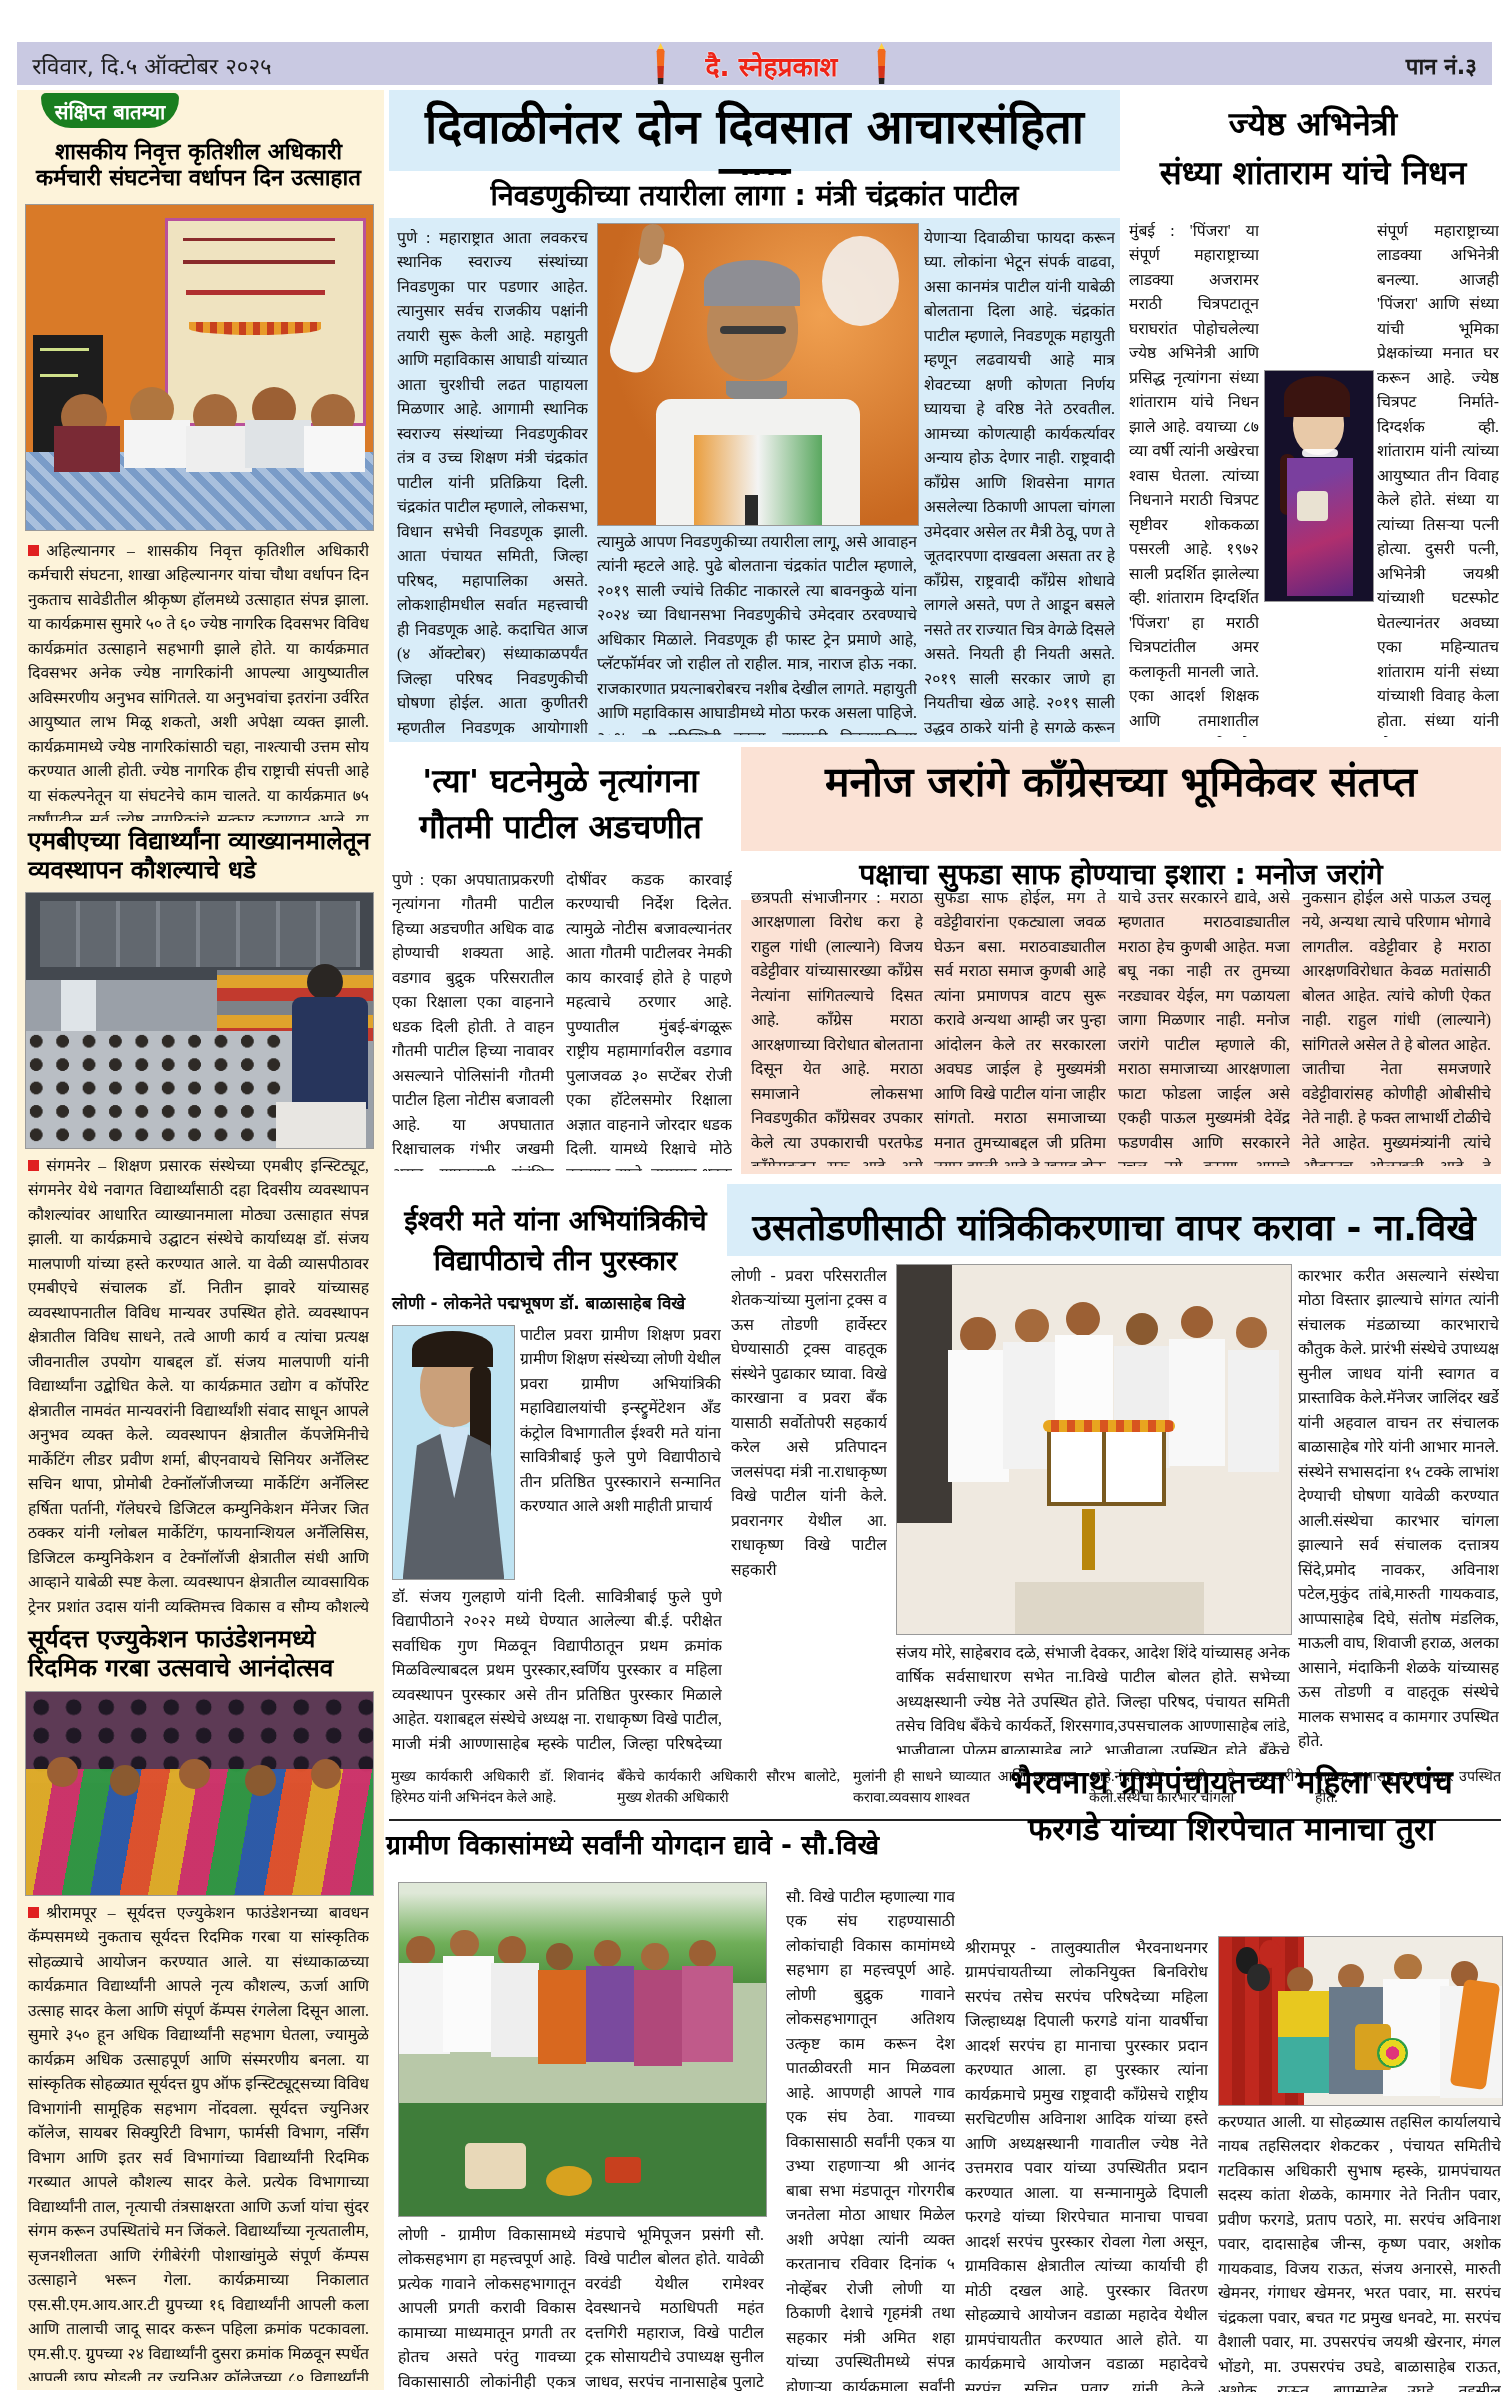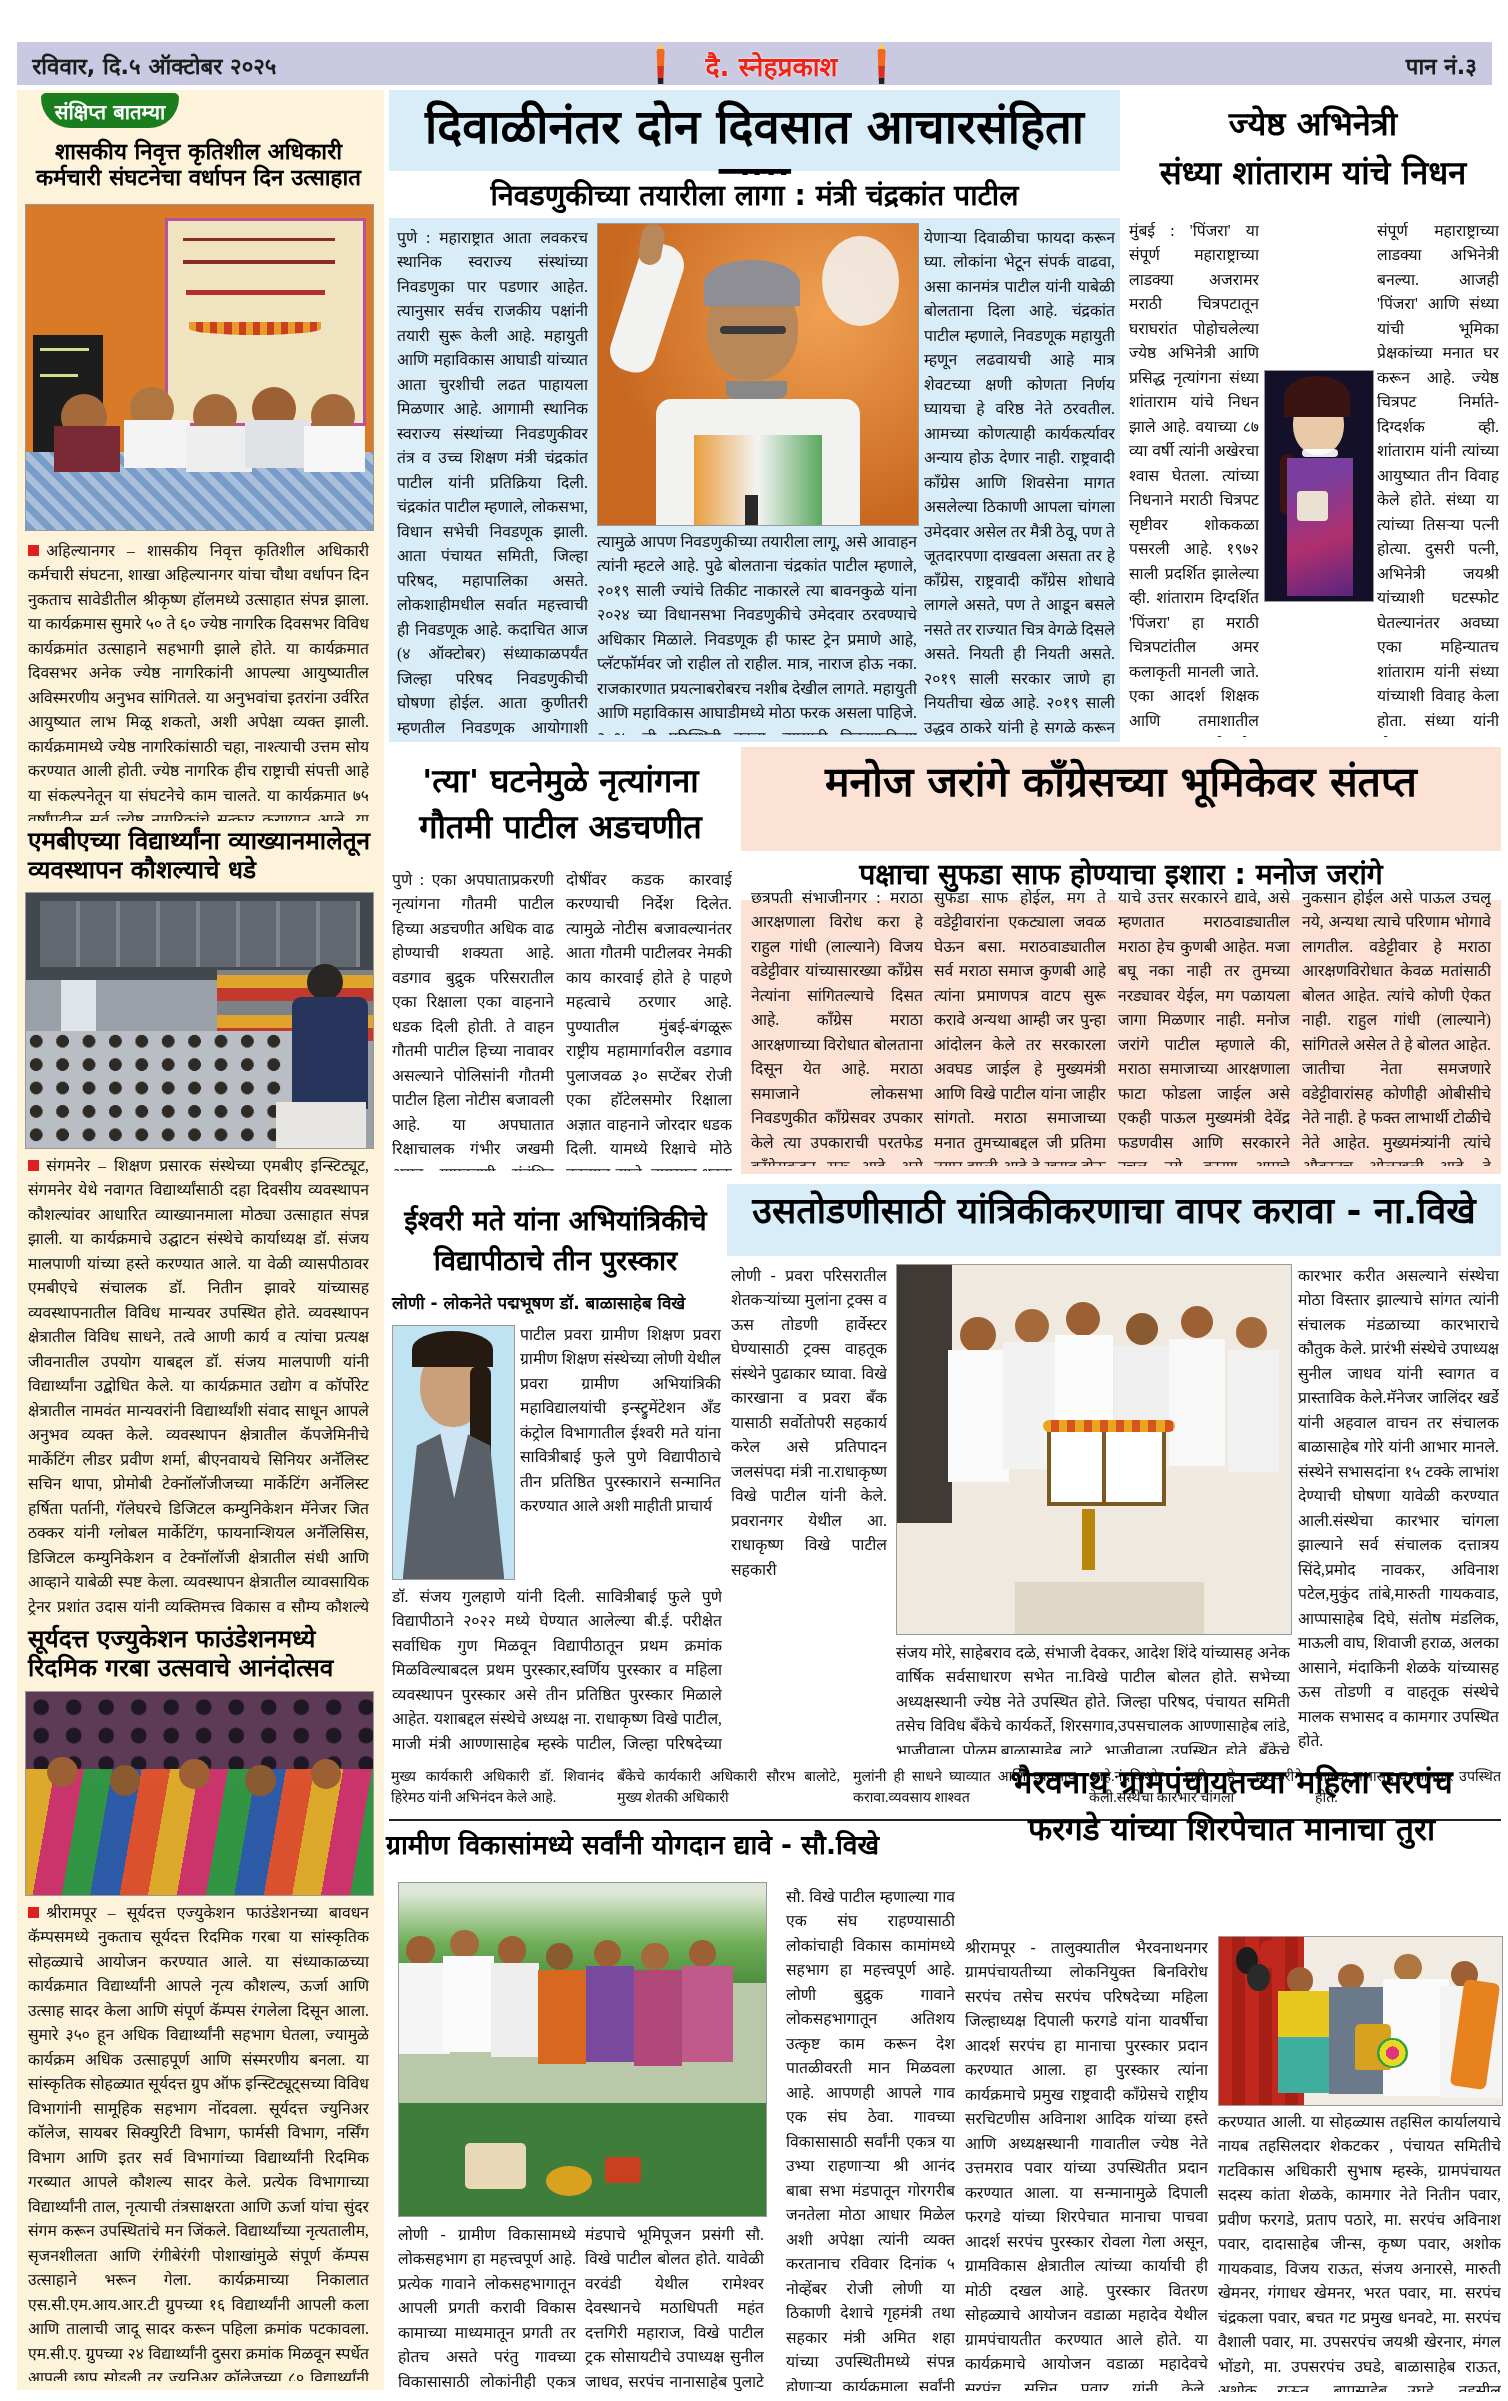--- a/index.html
+++ b/index.html
@@ -12,21 +12,21 @@
   .ph{position:absolute;overflow:hidden;border:0.5px solid #999;}
   .bullet{display:inline-block;width:11.2px;height:11.2px;background:#e02020;margin-right:7.1px;}
   .hline{position:absolute;height:1.5px;background:#222;}
 </style>
 </head>
 <body>
 
 <div id="page">
 
   <div class="abs" style="left:17px;top:42px;width:1475px;height:43px;background:#c9c9e2;">
-    <div class="abs" style="left:15.2px;top:8.1px;font-size:22.3px;font-weight:700;font-family:'DejaVu Sans',sans-serif;color:#1c1c1c;">रविवार, दि.५ ऑक्टोबर २०२५</div>
+    <div class="abs" style="left:15.2px;top:8.1px;font-size:22.3px;font-weight:400;font-family:'DejaVu Sans',sans-serif;color:#1c1c1c;">रविवार, दि.५ ऑक्टोबर २०२५</div>
     <div class="abs" style="left:637px;top:1px;width:13.2px;height:41px;background:linear-gradient(to bottom,#ffcf3f 0 14%,#f2691d 14% 55%,#d6331a 55% 85%,#222 85%);clip-path:polygon(50% 0,80% 20%,70% 100%,30% 100%,20% 20%);"></div>
     <div class="abs" style="left:668px;top:6.1px;width:173px;text-align:center;font-size:26.4px;font-weight:700;font-family:'DejaVu Sans',sans-serif;color:#ee2417;text-shadow:0 0 1.5px #fff,0 0 1.5px #fff;">दै. स्नेहप्रकाश</div>
     <div class="abs" style="left:858px;top:1px;width:13.2px;height:41px;background:linear-gradient(to bottom,#ffcf3f 0 14%,#f2691d 14% 55%,#d6331a 55% 85%,#222 85%);clip-path:polygon(50% 0,80% 20%,70% 100%,30% 100%,20% 20%);"></div>
     <div class="abs" style="right:15.2px;top:8.1px;font-size:22.3px;font-weight:700;font-family:'DejaVu Sans',sans-serif;color:#1c1c1c;">पान नं.३</div>
   </div>
 
   <div class="abs" style="left:17px;top:90px;width:367px;height:2300px;background:#fdf3da;"></div>
 
   <div class="abs" style="left:41px;top:93px;width:138px;height:35px;background:#1a7e1f;border-radius:5.1px 5.1px 30.5px 30.5px;display:flex;align-items:center;justify-content:center;">
     <span style="color:#fff;font-size:20.3px;font-weight:700;font-family:'DejaVu Sans',sans-serif;">संक्षिप्त बातम्या</span>
@@ -149,21 +149,21 @@
   <div class="abs hdl" style="left:741px;top:758px;width:760px;font-size:41px;">मनोज जरांगे काँग्रेसच्या भूमिकेवर संतप्त</div>
   <div class="abs" style="left:741px;top:851px;width:760px;height:49px;background:#ffffff;">
     <div class="hdl" style="padding-top:7.1px;font-size:28.4px;">पक्षाचा सुफडा साफ होण्याचा इशारा : मनोज जरांगे</div>
   </div>
   <div class="abs bodytxt" style="left:751px;top:886px;width:172px;height:280px;">छत्रपती संभाजीनगर : मराठा आरक्षणाला विरोध करा हे राहुल गांधी (लाल्याने) विजय वडेट्टीवार यांच्यासारख्या काँग्रेस नेत्यांना सांगितल्याचे दिसत आहे. काँग्रेस मराठा आरक्षणाच्या विरोधात बोलताना दिसून येत आहे. मराठा समाजाने लोकसभा निवडणुकीत काँग्रेसवर उपकार केले त्या उपकाराची परतफेड काँग्रेसकडून सुरू आहे, असे मराठा आंदोलनकर्ते मनोज जरांगे पाटील यांनी म्हटले आहे. मनोज जरांगे पाटील म्हणाले की, राहुल गांधी अशाने काँग्रेसचा</div>
   <div class="abs bodytxt" style="left:934px;top:886px;width:172px;height:280px;">सुफडा साफ होईल, मग ते वडेट्टीवारांना एकट्याला जवळ घेऊन बसा. मराठवाड्यातील सर्व मराठा समाज कुणबी आहे त्यांना प्रमाणपत्र वाटप सुरू करावे अन्यथा आम्ही जर पुन्हा आंदोलन केले तर सरकारला अवघड जाईल हे मुख्यमंत्री आणि विखे पाटील यांना जाहीर सांगतो. मराठा समाजाच्या मनात तुमच्याबद्दल जी प्रतिमा तयार झाली आहे हे खराब होऊ देऊ नका. संभाजीनगर आणि जालन्यात २ लाख ५४ हजार कुणबी होते ते कुठे गायब झाले</div>
   <div class="abs bodytxt" style="left:1118px;top:886px;width:172px;height:280px;">याचे उत्तर सरकारने द्यावे, असे म्हणतात मराठवाड्यातील मराठा हेच कुणबी आहेत. मजा बघू नका नाही तर तुमच्या नरड्यावर येईल, मग पळायला जागा मिळणार नाही. मनोज जरांगे पाटील म्हणाले की, मराठा समाजाच्या आरक्षणाला फाटा फोडला जाईल असे एकही पाऊल मुख्यमंत्री देवेंद्र फडणवीस आणि सरकारने उचलू नये. कारण आमचे आरक्षण हे हक्काचे आहे. मुख्यमंत्र्यांनी जातीयवादी लोकांचे ऐकून मराठा पोरांचे</div>
   <div class="abs bodytxt" style="left:1302px;top:886px;width:189px;height:280px;">नुकसान होईल असे पाऊल उचलू नये, अन्यथा त्याचे परिणाम भोगावे लागतील. वडेट्टीवार हे मराठा आरक्षणविरोधात केवळ मतांसाठी बोलत आहेत. त्यांचे कोणी ऐकत नाही. राहुल गांधी (लाल्याने) सांगितले असेल ते हे बोलत आहेत. जातीचा नेता समजणारे वडेट्टीवारांसह कोणीही ओबीसीचे नेते नाही. हे फक्त लाभार्थी टोळीचे नेते आहेत. मुख्यमंत्र्यांनी त्यांचे औकातच ओळखली आहे. हे ओबीसींचे नेते होऊ शकत नाही हे फडणवीस यांना समजले आहे.</div>
 
   <div class="abs" style="left:727px;top:1184px;width:774px;height:72px;background:#d9edf9;">
-    <div class="hdl" style="padding-top:6px;font-size:36px;">उसतोडणीसाठी यांत्रिकीकरणाचा वापर करावा - ना.विखे</div>
+    <div class="hdl" style="padding-top:23px;font-size:36px;">उसतोडणीसाठी यांत्रिकीकरणाचा वापर करावा - ना.विखे</div>
   </div>
   <div class="abs bodytxt" style="left:731px;top:1264px;width:156px;height:491px;">लोणी - प्रवरा परिसरातील शेतकऱ्यांच्या मुलांना ट्रक्स व ऊस तोडणी हार्वेस्टर घेण्यासाठी ट्रक्स वाहतूक संस्थेने पुढाकार घ्यावा. विखे कारखाना व प्रवरा बँक यासाठी सर्वोतोपरी सहकार्य करेल असे प्रतिपादन जलसंपदा मंत्री ना.राधाकृष्ण विखे पाटील यांनी केले. प्रवरानगर येथील आ. राधाकृष्ण विखे पाटील सहकारी</div>
 
   <div class="ph" style="left:896px;top:1264px;width:394px;height:369px;background:#efe9e0;">
     <div class="abs" style="left:0;top:0;width:14%;height:70%;background:#3f3a36;"></div>
     <div class="abs" style="left:16%;top:14%;width:36px;height:36px;border-radius:50%;background:#9c6034;"></div>
     <div class="abs" style="left:13%;top:23%;width:61px;height:132px;background:#fafafa;"></div>
     <div class="abs" style="left:30%;top:12%;width:34px;height:34px;border-radius:50%;background:#a56a3c;"></div>
     <div class="abs" style="left:27%;top:21%;width:58px;height:127px;background:#f2f2f2;"></div>
     <div class="abs" style="left:43%;top:10%;width:34px;height:34px;border-radius:50%;background:#9c6034;"></div>

